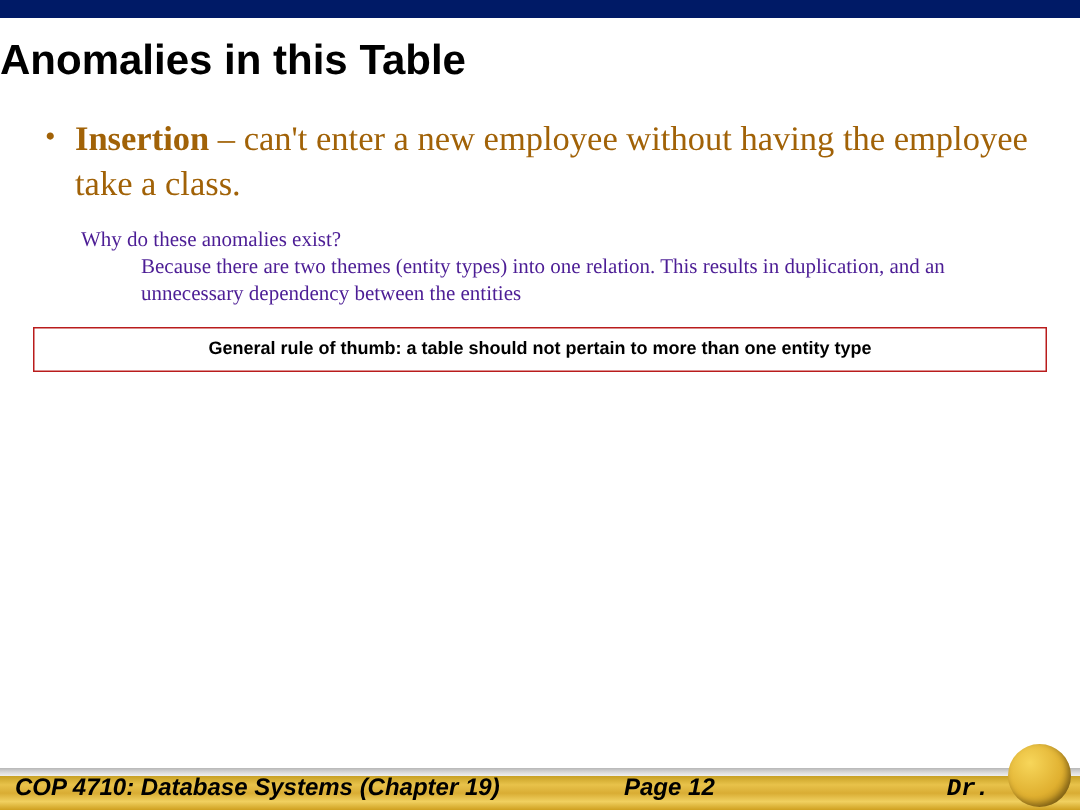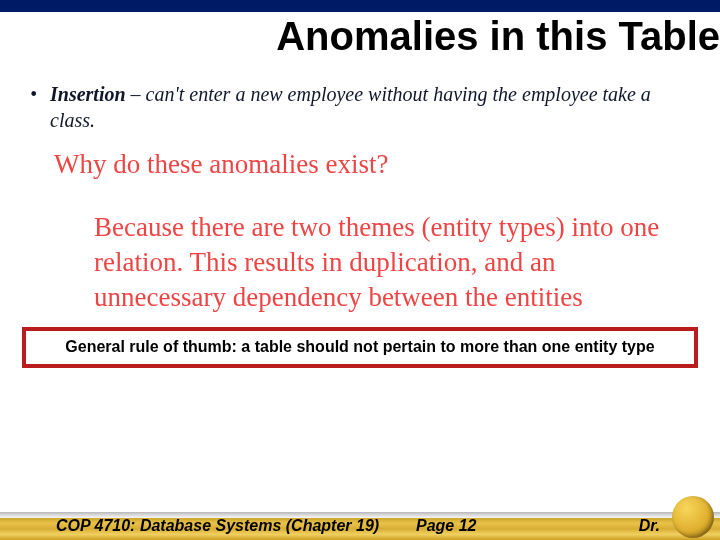--- a/index.html
+++ b/index.html
@@ -10,69 +10,67 @@
     font-family: "Times New Roman", Times, serif;
     position: relative;
     overflow: hidden;
   }
   .topbar {
     width: 100%;
     height: 12px;
     background: #001a66;
   }
   .title {
-    text-align: right;
-    font-size: 40px;
+    text-align: left;
+    font-size: 28px;
     font-family: Arial, Helvetica, sans-serif;
     color: #000;
-    margin-top: 2px;
+    margin-top: 12px;
     margin-bottom: 22px;
   }
   .content {
     padding: 0 28px 0 28px;
   }
   ul.bullets {
     list-style: none;
-    font-size: 20px;
+    font-size: 23px;
     line-height: 1.3;
-    color: #0f172a;
-    font-style: italic;
+    color: #a16207;
   }
   ul.bullets li {
     position: relative;
     padding-left: 22px;
     margin-bottom: 4px;
   }
   ul.bullets li::before {
     content: "•";
     position: absolute;
     left: 2px;
     top: 0;
     font-size: 20px;
   }
   .bold { font-weight: bold; }
   .why {
-    font-size: 27px;
-    color: #ef4444;
+    font-size: 14px;
+    color: #4c1d95;
     margin-top: 14px;
     padding-left: 26px;
     line-height: 1.3;
   }
   .why .indent {
     display: block;
     padding-left: 40px;
-    margin-top: 28px;
   }
   .rulebox {
     margin: 12px 22px 0 22px;
-    border: 4px solid #b91c1c;
+    border: 1px solid #b91c1c;
     background: #fff;
     font-family: Arial, Helvetica, sans-serif;
     font-weight: bold;
-    font-size: 16px;
+    font-size: 12px;
     text-align: center;
     padding: 6px 14px;
     line-height: 1.3;
   }
   .footer {
     position: absolute;
     left: 0;
     bottom: 0;
     width: 100%;
   }
@@ -85,23 +83,23 @@
     display: flex;
     align-items: center;
     padding: 0 10px;
     font-family: Arial, Helvetica, sans-serif;
     font-size: 16px;
     font-style: italic;
     font-weight: bold;
     color: #000;
     position: relative;
   }
-  .goldbar .course { flex: 0 0 auto; margin-left: 46px; }
+  .goldbar .course { flex: 0 0 auto; }
   .goldbar .page { position: absolute; left: 416px; }
-  .goldbar .dr { position: absolute; right: 60px; }
+  .goldbar .dr { position: absolute; right: 60px; font-family: Liberation Mono, monospace; }
   .logo {
     position: absolute;
     right: 6px;
     bottom: 2px;
     width: 42px;
     height: 42px;
     border-radius: 50%;
     background: radial-gradient(circle at 35% 30%, #f7d65a 0%, #e0b030 55%, #a07410 100%);
     box-shadow: inset -2px -2px 4px rgba(0,0,0,0.35);
   }

